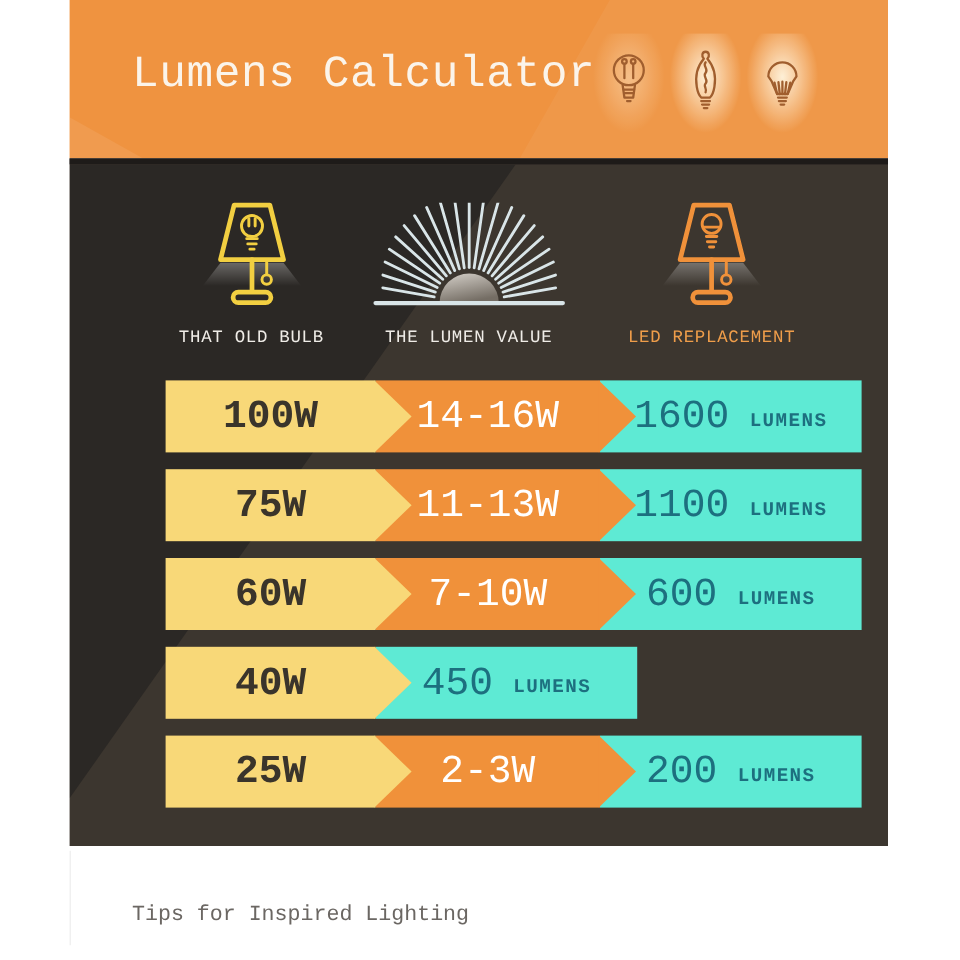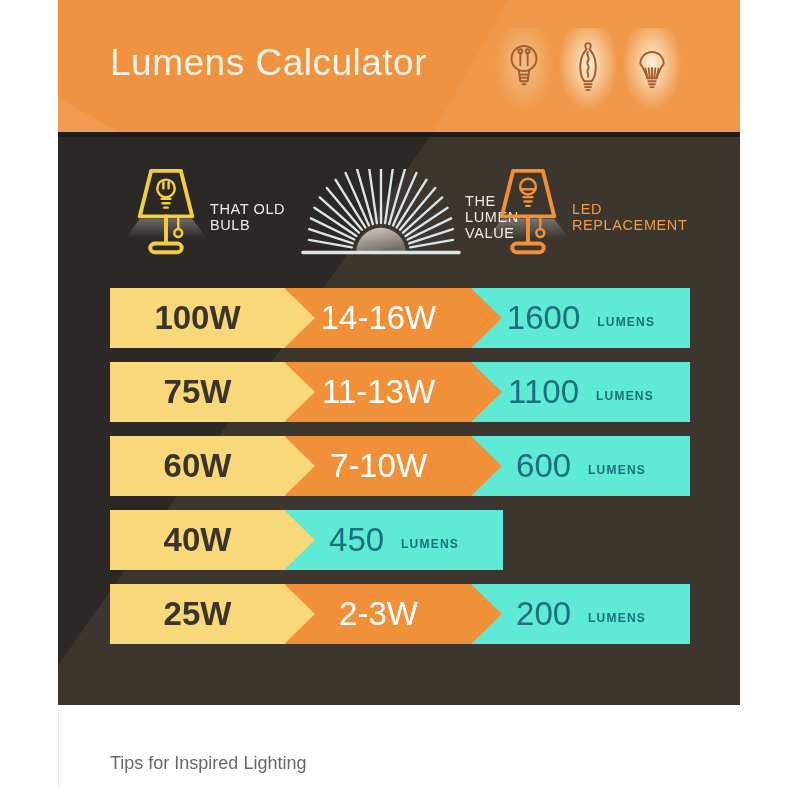--- a/index.html
+++ b/index.html
@@ -1,17 +1,17 @@
 <!DOCTYPE html>
 <html><head>
 <meta charset="utf-8">
 <style>
   html,body{margin:0;padding:0;background:#ffffff;}
   .canvas{position:relative;width:800px;height:788px;margin:0 auto;background:#ffffff;overflow:hidden;
-          font-family:Liberation Sans, sans-serif;}
+          font-family:Liberation Mono, monospace;}
 
   
   .hdr{position:absolute;left:58px;top:0;width:682px;height:132px;background:#ef9340;overflow:hidden;}
   .hdr::after{content:'';position:absolute;inset:0;background:rgba(255,255,255,.05);
               clip-path:polygon(66% 0,100% 0,100% 100%,55% 100%);}
   .hdr::before{content:'';position:absolute;inset:0;background:rgba(255,255,255,.08);
               clip-path:polygon(0 74%,9% 100%,0 100%);}
   .title{position:absolute;left:52px;top:42px;font-size:37px;font-weight:500;color:#fbf4ea;letter-spacing:.5px;}
   .bulbs{position:absolute;right:66px;top:38px;display:flex;gap:20px;}
   .bulb{position:relative;width:44px;height:66px;}
@@ -19,47 +19,47 @@
   .bglow{position:absolute;inset:-10px;background:radial-gradient(ellipse at 50% 42%,rgba(255,244,221,.95),rgba(255,244,221,0) 66%);}
   .bglow.soft{opacity:.45;}
 
   
   .panel{position:absolute;left:58px;top:132px;width:682px;height:573px;background:#3c362f;
          border-top:5px solid #1e1b19;box-sizing:border-box;}
   .diag{position:absolute;inset:0;background:#2b2825;clip-path:polygon(0 0,54.5% 0,0 93%);}
   .panel-inner{position:relative;z-index:1;}
 
   .heads{display:grid;grid-template-columns:175px 187px 218px;padding-left:52px;margin-top:22px;transform:translateX(12px);}
-  .head{display:flex;flex-direction:row;align-items:center;}
+  .head{display:flex;flex-direction:column;align-items:center;}
   .iconbox{height:102px;display:flex;align-items:flex-end;justify-content:center;}
   .lamp{width:88px;height:98px;}
   .lamp .s{fill:none;stroke:currentColor;stroke-width:4.5;stroke-linejoin:round;stroke-linecap:round;}
   .lamp .s2{fill:none;stroke:currentColor;stroke-width:2.8;stroke-linejoin:round;stroke-linecap:round;}
   .lamp-yellow{color:#f2cf41;}
   .lamp-orange{color:#f0913a;}
   .sun{width:168px;height:92px;}
   .sun line, .sun .rays line{stroke:#d9e5e8;stroke-linecap:round;}
   .col-label{margin-top:13px;font-size:14.5px;font-weight:500;letter-spacing:.6px;color:#efece7;}
   .col-label.led{color:#ef9d4a;}
 
   
-  .rows{margin-top:27px;padding-left:52px;}
+  .rows{margin-top:27px;padding-left:80px;}
   .row{display:flex;width:580px;height:60px;margin-bottom:14px;}
   .seg{position:relative;display:flex;align-items:center;justify-content:center;}
   .seg-old{width:175px;background:#f8d878;z-index:3;}
   .seg-old::after{content:'';position:absolute;right:-30px;top:0;width:0;height:0;z-index:4;
         border-left:31px solid #f8d878;border-top:30px solid transparent;border-bottom:30px solid transparent;}
   .seg-led{width:187px;background:#f0913a;z-index:2;justify-content:center;}
   .seg-led::after{content:'';position:absolute;right:-30px;top:0;width:0;height:0;z-index:4;
         border-left:31px solid #f0913a;border-top:30px solid transparent;border-bottom:30px solid transparent;}
   .seg-lum{width:218px;background:#5eead4;z-index:1;gap:17px;}
   .old-text{font-size:33px;font-weight:600;color:#3a342b;}
   .led-text{font-size:33px;font-weight:500;color:#ffffff;}
   .num{font-size:33px;font-weight:500;color:#1d6f7f;}
-  .unit{font-size:12px;font-weight:600;color:#1d6f7f;letter-spacing:1.2px;margin-top:7px;text-align:center;}
+  .unit{font-size:16px;font-weight:600;color:#1d6f7f;letter-spacing:1.2px;margin-top:7px;text-align:center;}
 
   
   .footer{position:absolute;left:0;top:709px;width:800px;height:95px;background:#ffffff;}
   .footer-edge{position:absolute;left:58px;top:0;width:1px;height:95px;background:#ededed;}
   .footer-text{position:absolute;left:110px;top:44px;font-size:18px;color:#6b6763;}
 </style>
 </head>
 <body>
 
 <svg width="0" height="0" style="position:absolute" aria-hidden="true">

